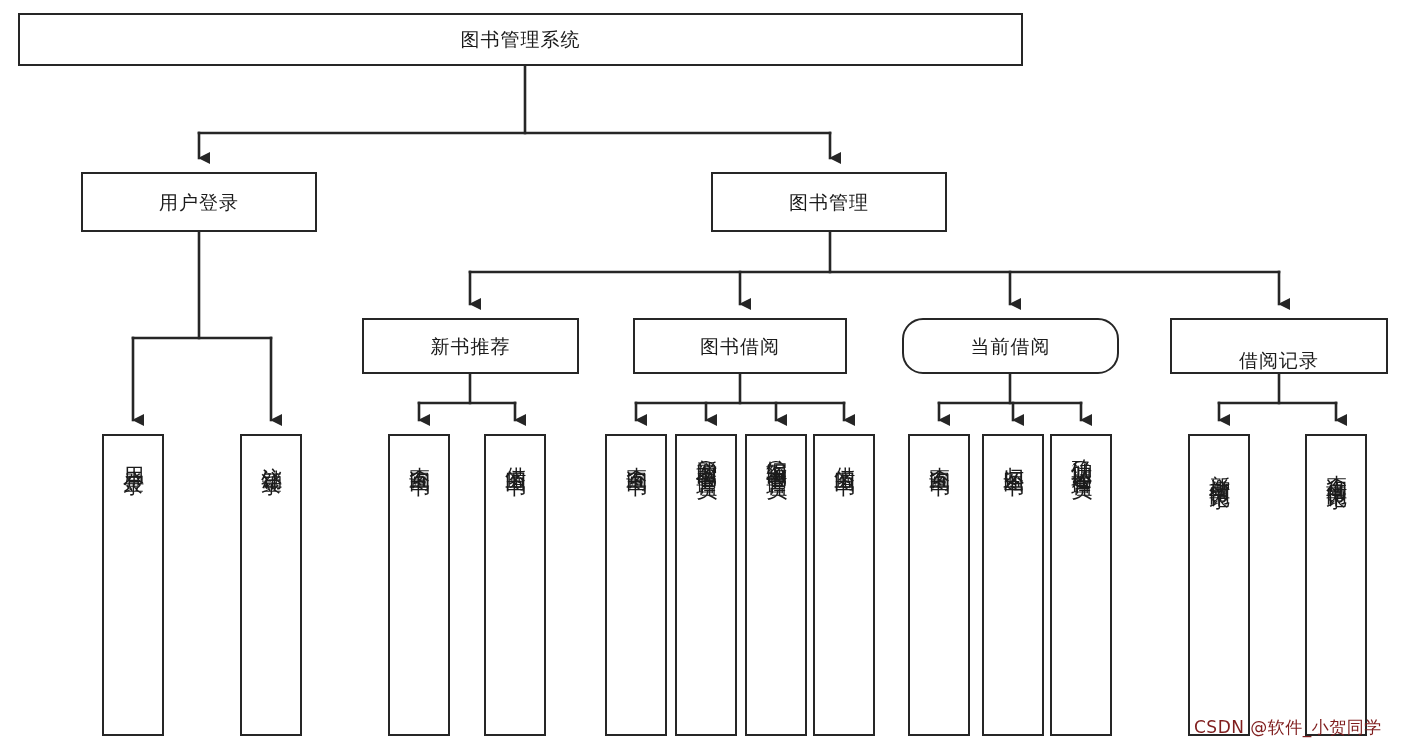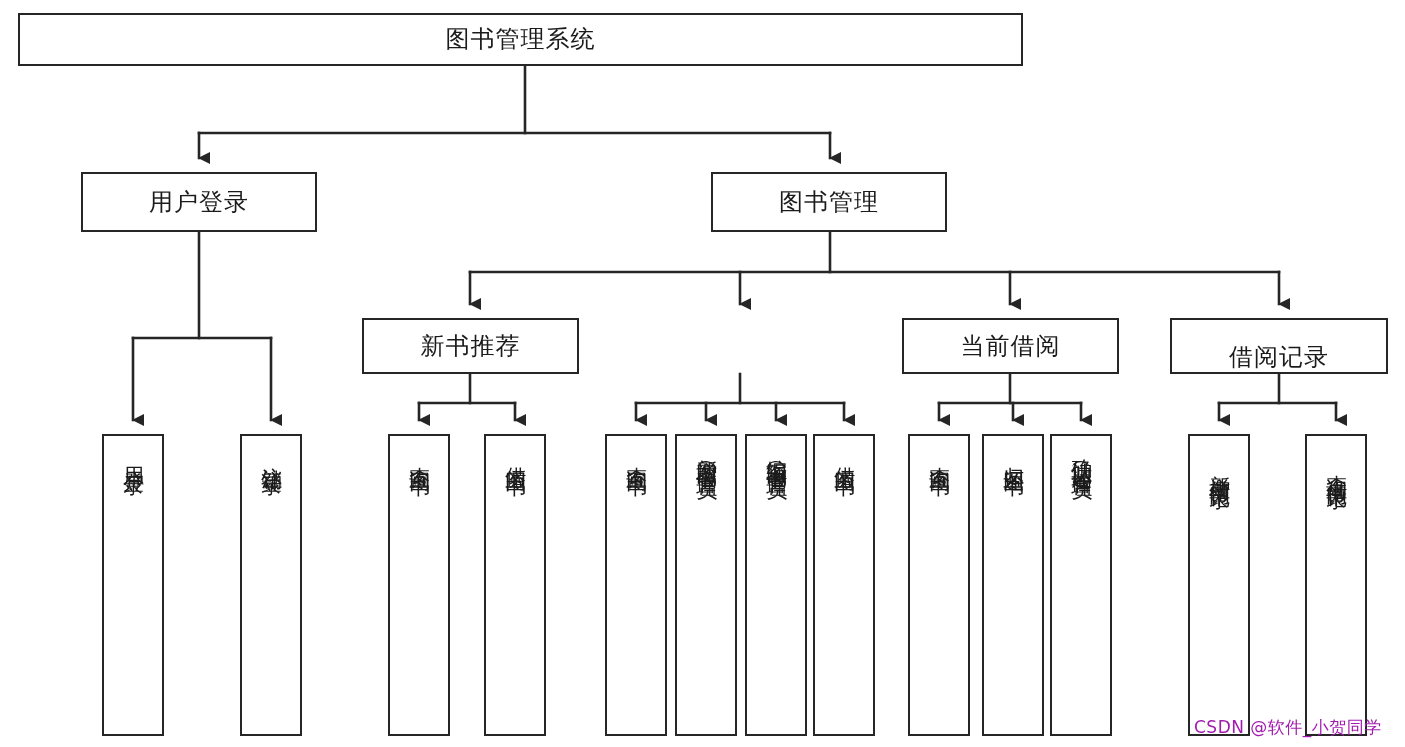--- a/index.html
+++ b/index.html
@@ -29,21 +29,21 @@
     box-sizing: border-box;
     border: 2.5px solid #262626;
     background: #ffffff;
     display: flex;
     align-items: center;
     justify-content: center;
     color: #1b1b1b;
     z-index: 2;
   }
   .node.horiz {
-    font-size: 24px;
+    font-size: 19px;
     line-height: 1.2;
     letter-spacing: 1px;
     white-space: nowrap;
   }
   .node.vert {
     align-items: flex-start;
     justify-content: center;
     padding-top: 14px;
   }
   .node.vert .vtext {
@@ -52,21 +52,21 @@
     font-size: 21px;
     line-height: 1.32;
     letter-spacing: 3px;
     white-space: nowrap;
   }
   .watermark {
     position: absolute;
     left: 1194px;
     top: 716px;
     font-size: 17px;
-    color: #a21caf;
+    color: #7f1d1d;
     letter-spacing: 0.5px;
     white-space: nowrap;
     z-index: 5;
     font-family: "DejaVu Sans", "Liberation Sans", sans-serif;
   }
 </style>
 </head>
 <body>
 
 <div id="canvas">
@@ -129,21 +129,24 @@
   <div class="node horiz" style="left:81px; top:172px; width:236px; height:60px;">
     <span>用户登录</span>
   </div>
   <div class="node horiz" style="left:711px; top:172px; width:236px; height:60px;text-align:right;">
     <span>图书管理</span>
   </div>
 
   <div class="node horiz" style="left:362px; top:318px; width:217px; height:56px;">
     <span>新书推荐</span>
   </div>
-  <div class="node horiz" style="left:902px; top:318px; width:217px; height:56px;">
+  <div class="node horiz" style="left:633px; top:318px; width:214px; height:56px;">
+    <span>图书借阅</span>
+  </div>
+  <div class="node horiz" style="left:902px; top:318px; width:217px; height:56px;border-radius:21px;">
     <span>当前借阅</span>
   </div>
   <div class="node horiz" style="left:1170px; top:318px; width:218px; height:56px;align-items:flex-end;">
     <span>借阅记录</span>
   </div>
 
   <div class="node vert" style="left:102px; top:434px; width:62px; height:302px;">
     <span class="vtext">用户登录</span>
   </div>
   <div class="node vert" style="left:240px; top:434px; width:62px; height:302px;">

